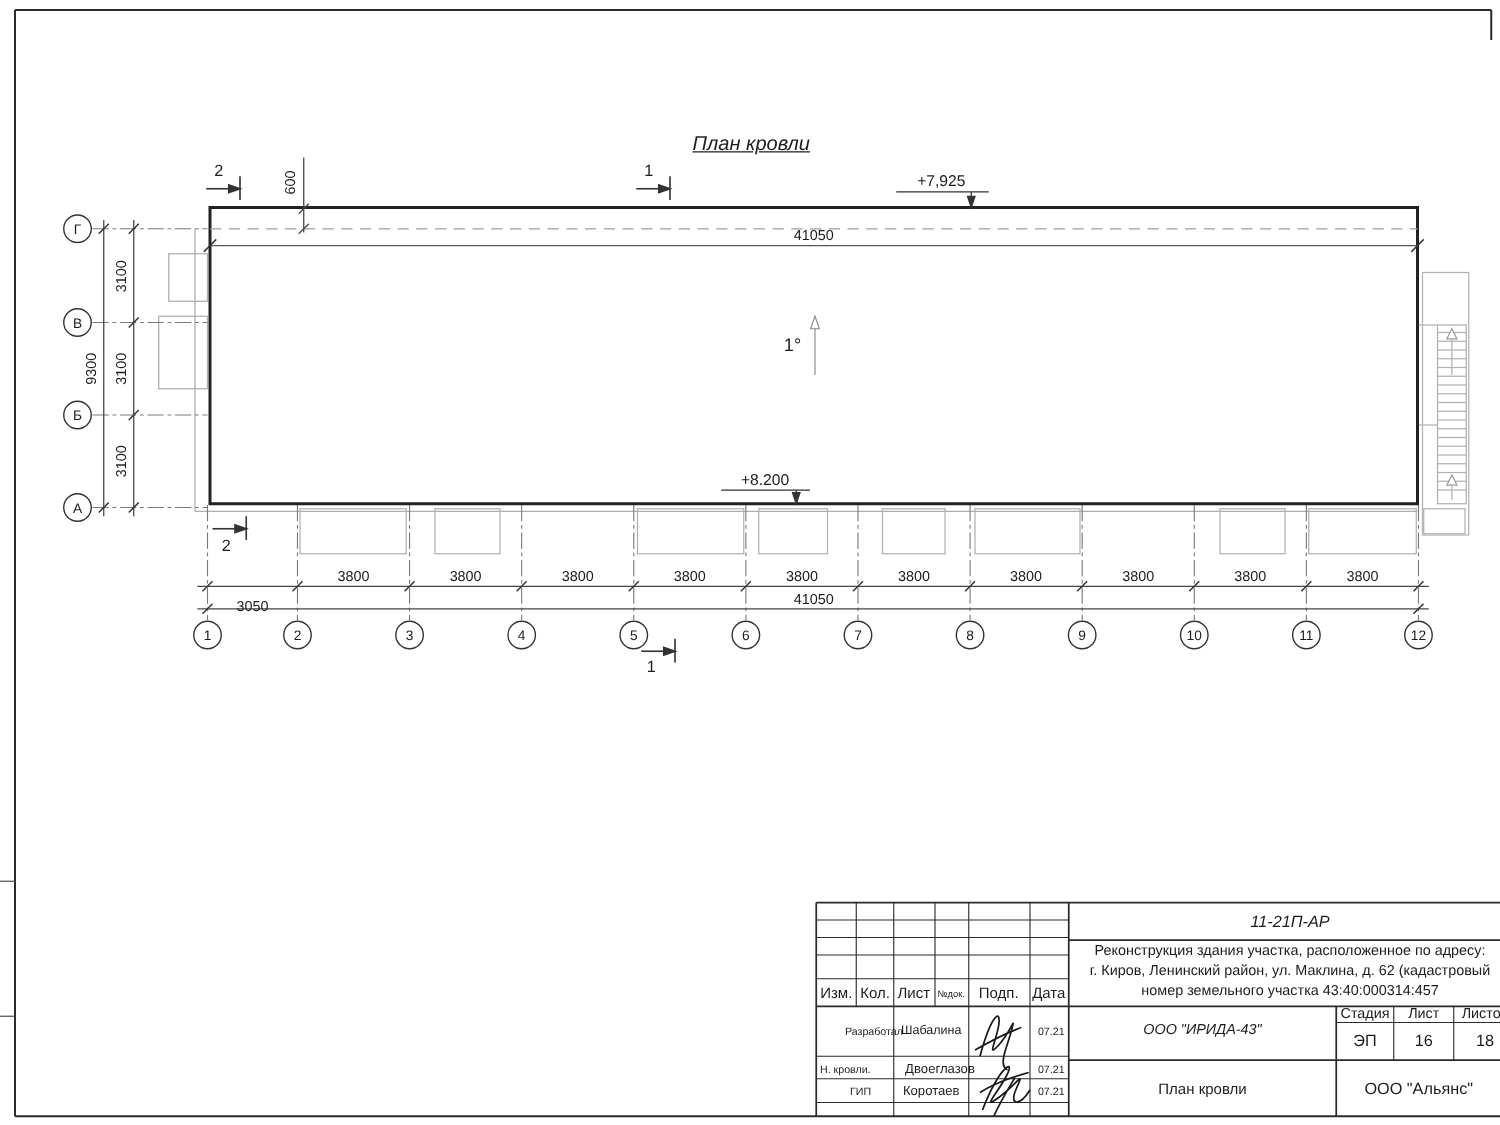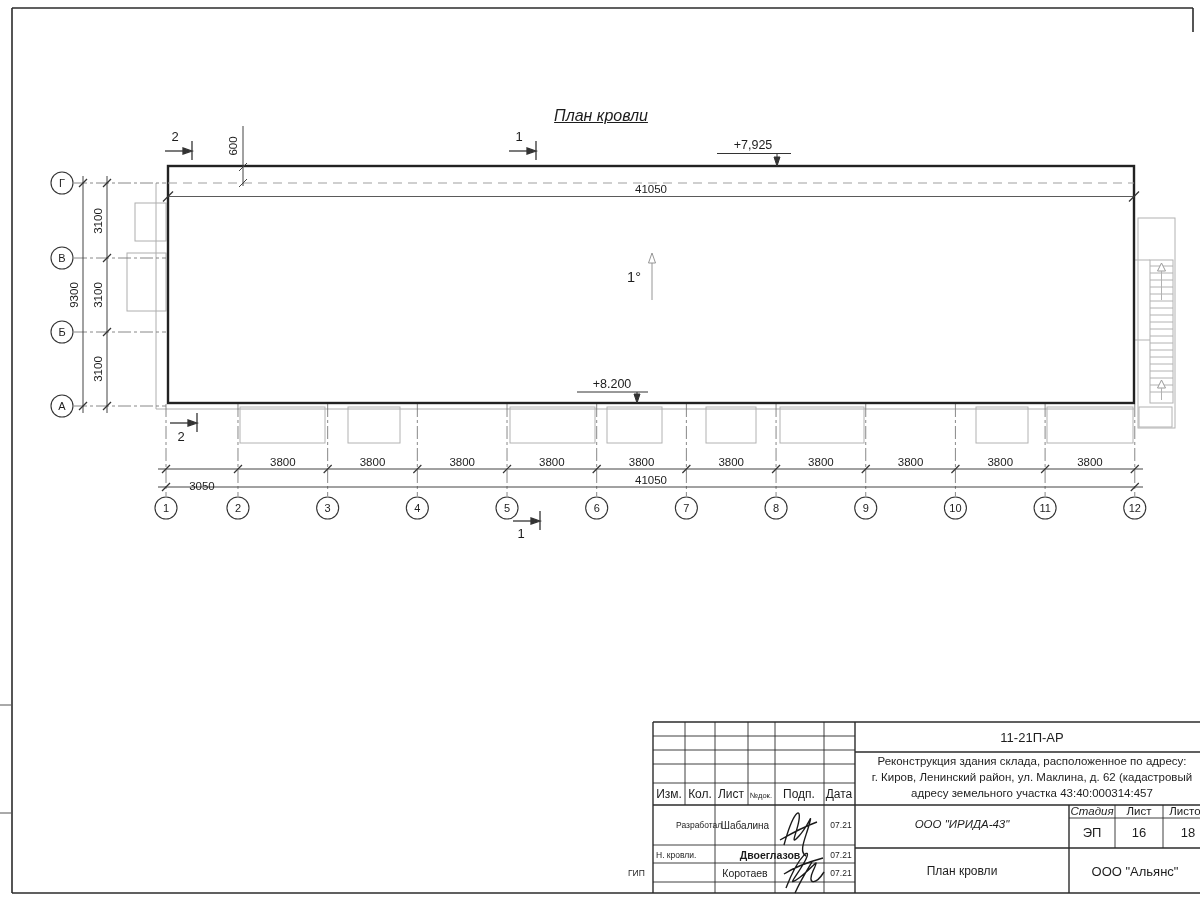--- a/index.html
+++ b/index.html
@@ -265,46 +265,46 @@
   <div class="lbl elev" style="left:612px;top:384px;">+8.200</div>
   <div class="lbl slope" style="left:634px;top:277px;">1°</div>
   <div class="lbl dim rot" style="left:233px;top:146px;">600</div>
   <div class="lbl dim" style="left:651px;top:189px;">41050</div>
   <div class="lbl dim" style="left:651px;top:480px;">41050</div>
   <div class="lbl secno" style="left:175px;top:136px;">2</div>
   <div class="lbl secno" style="left:519px;top:136px;">1</div>
   <div class="lbl secno" style="left:181px;top:436px;">2</div>
   <div class="lbl secno" style="left:521px;top:533px;">1</div>
 
-  <div class="lbl tb-big" style="left:1032px;top:737px;">11-21П-АР</div>
-  <div class="lbl tb" style="left:1032px;top:761px;font-size:11.5px;">Реконструкция здания склада, расположенное по адресу:</div>
+  <div class="lbl tb-big" style="left:1032px;top:737px;font-style:italic;">11-21П-АР</div>
+  <div class="lbl tb" style="left:1032px;top:761px;font-size:11.5px;">Реконструкция здания участка, расположенное по адресу:</div>
   <div class="lbl tb" style="left:1032px;top:777px;font-size:11.5px;">г. Киров, Ленинский район, ул. Маклина, д. 62 (кадастровый</div>
-  <div class="lbl tb" style="left:1032px;top:793px;font-size:11.5px;">адресу земельного участка 43:40:000314:457</div>
+  <div class="lbl tb" style="left:1032px;top:793px;font-size:11.5px;">номер земельного участка 43:40:000314:457</div>
 
   <div class="lbl tb" style="left:669px;top:794px;">Изм.</div>
   <div class="lbl tb" style="left:700px;top:794px;">Кол.</div>
   <div class="lbl tb" style="left:731px;top:794px;">Лист</div>
   <div class="lbl tb-tiny" style="left:761px;top:795px;">№док.</div>
   <div class="lbl tb" style="left:799px;top:794px;">Подп.</div>
   <div class="lbl tb" style="left:839px;top:794px;">Дата</div>
 
   <div class="lbl tb-small tb-left" style="left:656px;top:825px;padding-left:20px;">Разработал</div>
   <div class="lbl" style="left:745px;top:825px;font-size:10px;">Шабалина</div>
   <div class="lbl tb-small" style="left:841px;top:825px;">07.21</div>
   <div class="lbl tb-small tb-left" style="left:656px;top:855px;">Н. кровли.</div>
-  <div class="lbl" style="left:770px;top:855px;font-size:10.5px;font-weight:bold;">Двоеглазов</div>
+  <div class="lbl" style="left:752px;top:855px;font-size:10.5px;">Двоеглазов</div>
   <div class="lbl tb-small" style="left:841px;top:855px;">07.21</div>
-  <div class="lbl tb-small tb-left" style="left:628px;top:873px;">ГИП</div>
+  <div class="lbl tb-small tb-left" style="left:680px;top:873px;">ГИП</div>
   <div class="lbl" style="left:745px;top:873px;font-size:10.5px;">Коротаев</div>
   <div class="lbl tb-small" style="left:841px;top:873px;">07.21</div>
 
   <div class="lbl tb-italic" style="left:962px;top:824px;">ООО "ИРИДА-43"</div>
   <div class="lbl tb" style="left:962px;top:871px;">План кровли</div>
 
-  <div class="lbl tb" style="left:1092px;top:811px;font-size:11.5px;font-style:italic;">Стадия</div>
+  <div class="lbl tb" style="left:1092px;top:811px;font-size:11.5px;">Стадия</div>
   <div class="lbl tb" style="left:1139px;top:811px;font-size:11.5px;">Лист</div>
   <div class="lbl tb" style="left:1188px;top:811px;font-size:11.5px;">Листов</div>
   <div class="lbl tb-big" style="left:1092px;top:832px;">ЭП</div>
   <div class="lbl tb-big" style="left:1139px;top:832px;">16</div>
   <div class="lbl tb-big" style="left:1188px;top:832px;">18</div>
   <div class="lbl tb-big" style="left:1135px;top:871px;">ООО "Альянс"</div>
 
 <div class="lbl dim" style="left: 201.99px; top: 462px; margin-top: 24px;">3050</div>
     <div class="lbl dim" style="left: 282.82px; top: 462px;">3800</div>
     <div class="lbl dim" style="left: 372.5px; top: 462px;">3800</div>

